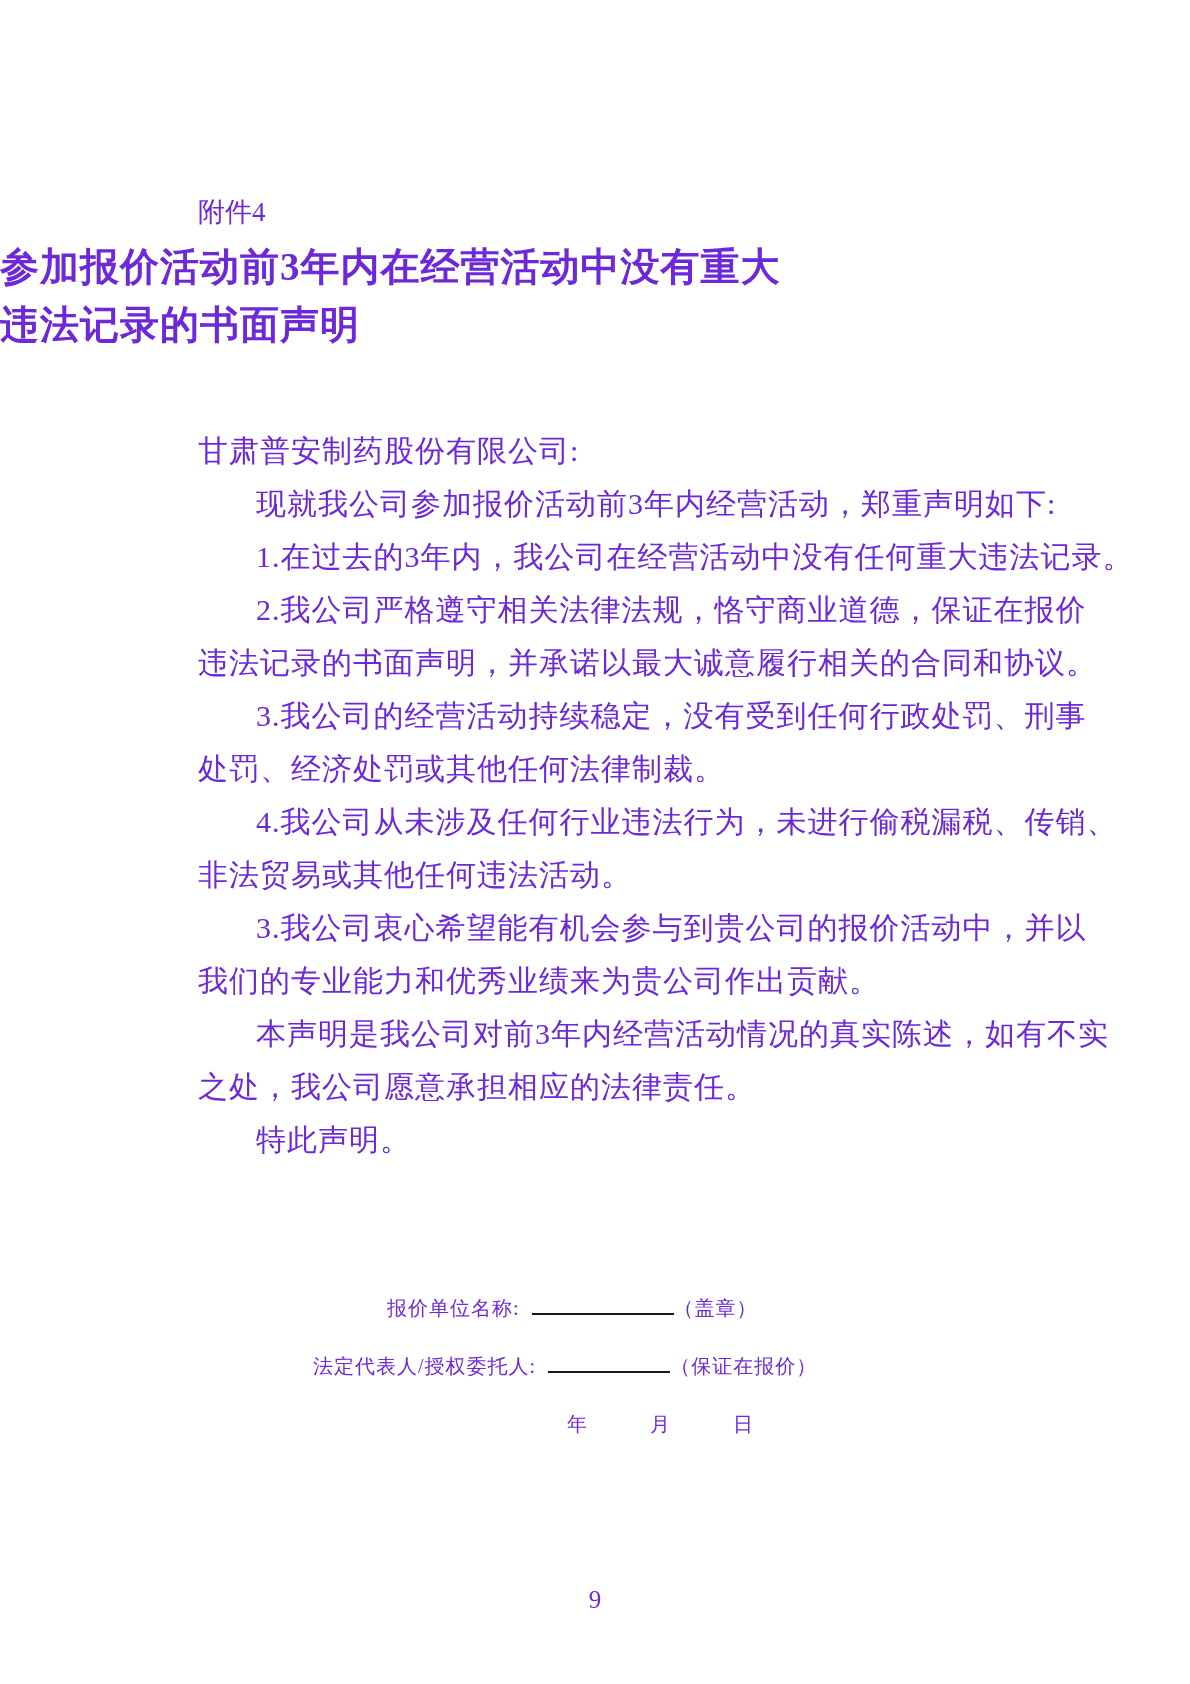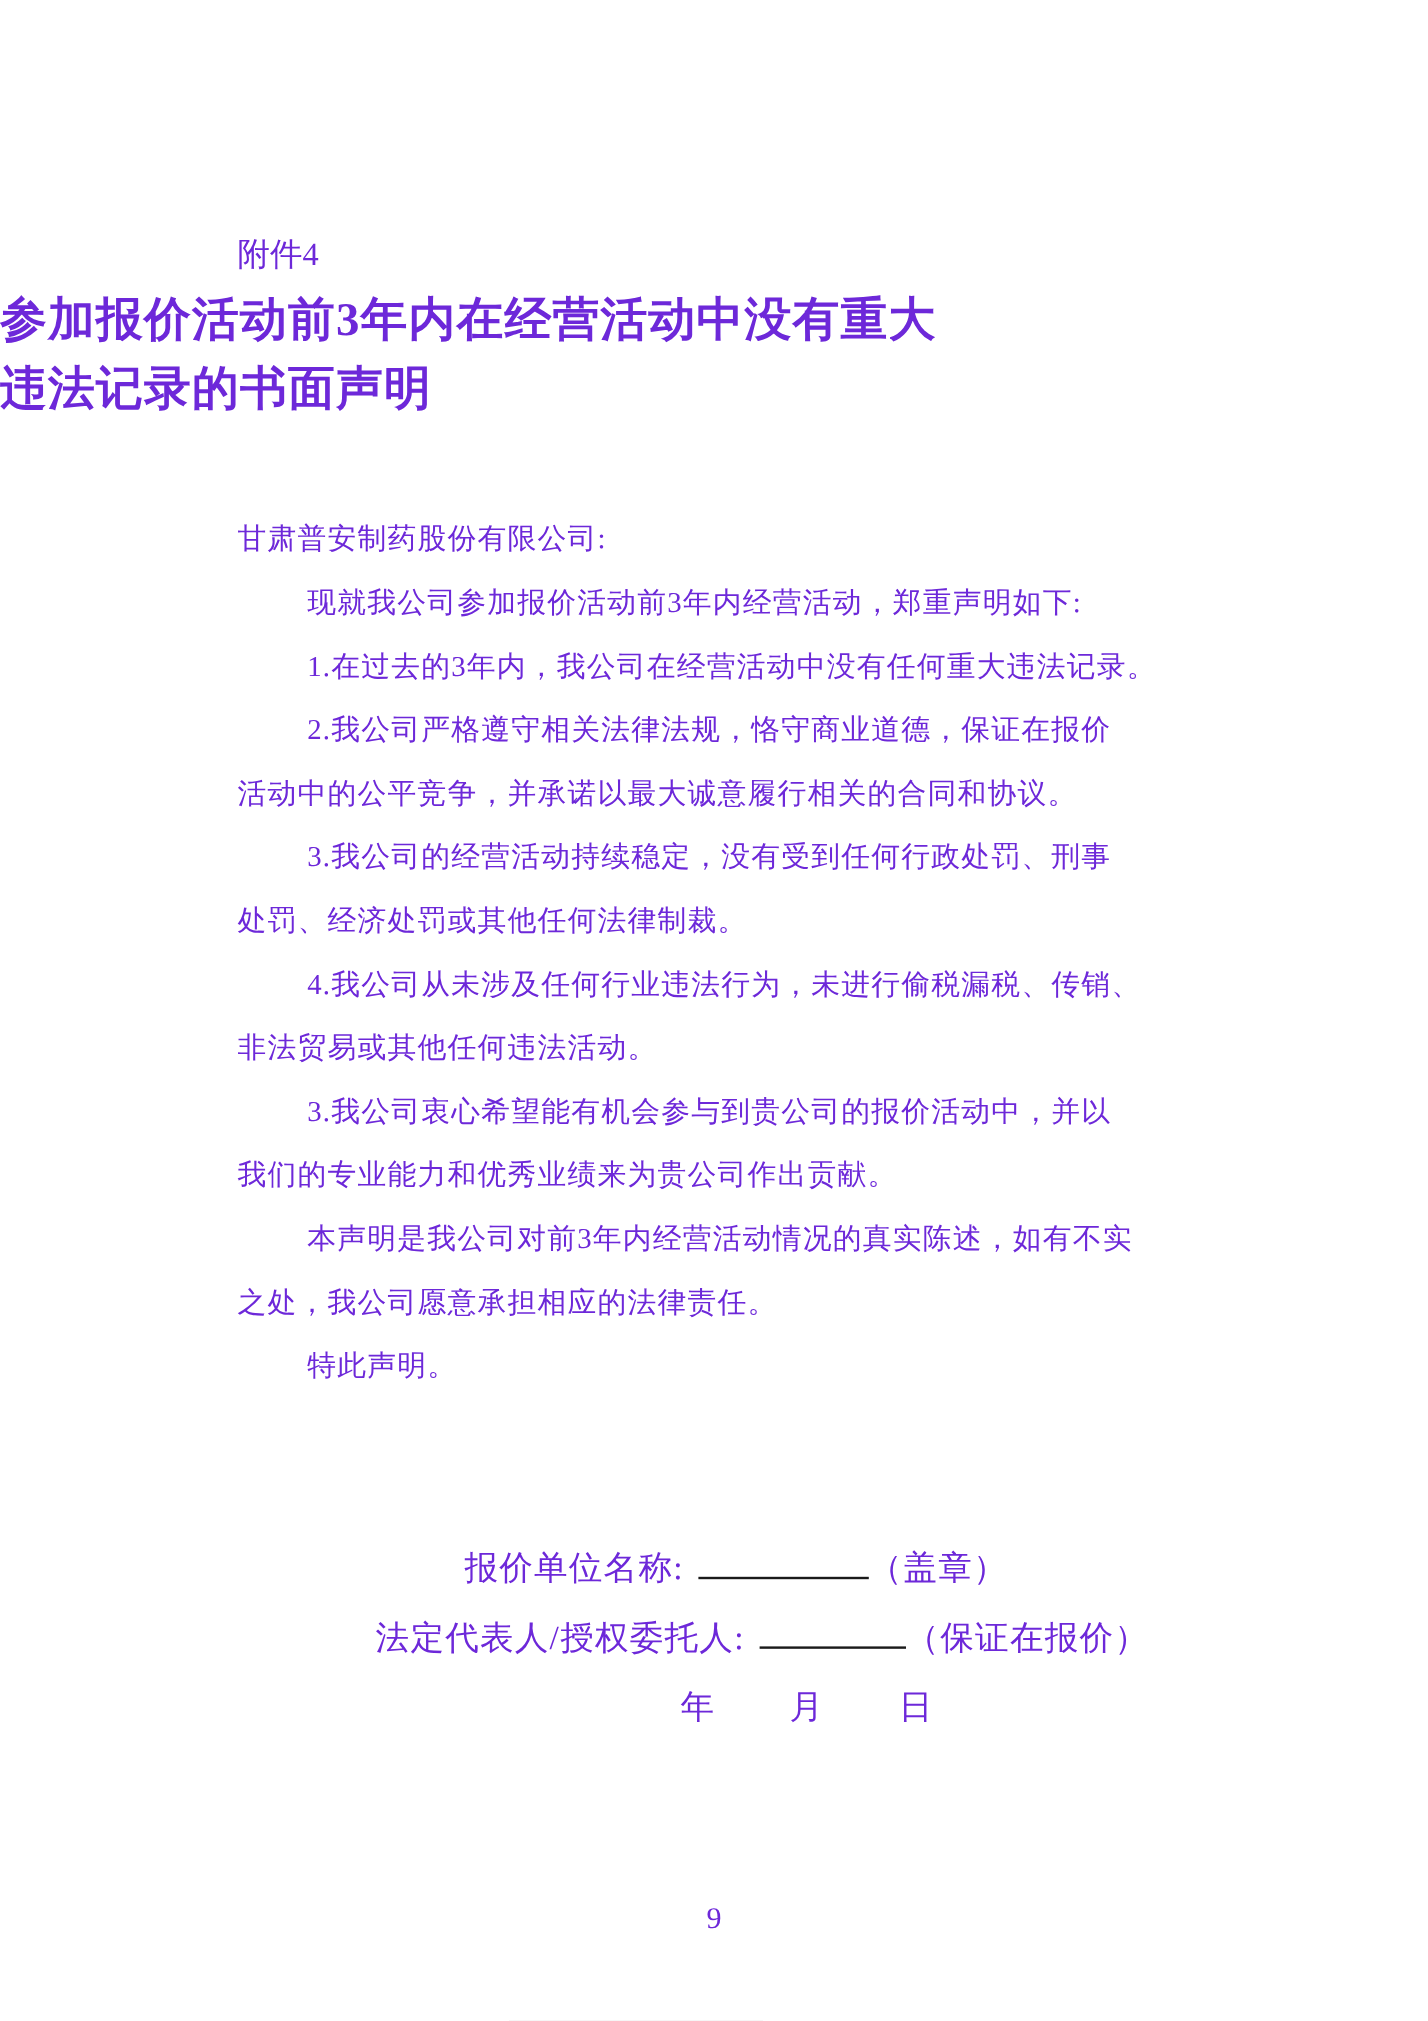--- a/index.html
+++ b/index.html
@@ -28,35 +28,35 @@
     font-size: 39px;
     font-weight: bold;
     line-height: 58px;
     letter-spacing: 1px;
   }
   .body-block {
     position: absolute;
     left: 198px;
     top: 424px;
     width: 860px;
-    font-size: 24px;
+    font-size: 30px;
     letter-spacing: 1px;
   }
   .line {
     height: 53px;
     line-height: 53px;
     white-space: nowrap;
   }
   .line.indent { padding-left: 58px; }
   .sig-block {
     position: absolute;
     left: 0;
     top: 1279px;
     width: 1190px;
-    font-size: 28px;
+    font-size: 20px;
     letter-spacing: 1px;
   }
   .sig-line {
     height: 58px;
     line-height: 58px;
     white-space: nowrap;
   }
   .sig-line.company { margin-left: 387px; }
   .sig-line.representative { margin-left: 313px; }
   .sig-line.date { margin-left: 567px; }
@@ -88,21 +88,21 @@
   <div class="doc-title">
     <div>参加报价活动前3年内在经营活动中没有重大</div>
     <div>违法记录的书面声明</div>
   </div>
 
   <div class="body-block">
     <div class="line">甘肃普安制药股份有限公司:</div>
     <div class="line indent">现就我公司参加报价活动前3年内经营活动，郑重声明如下:</div>
     <div class="line indent">1.在过去的3年内，我公司在经营活动中没有任何重大违法记录。</div>
     <div class="line indent">2.我公司严格遵守相关法律法规，恪守商业道德，保证在报价</div>
-    <div class="line">活动中的公平竞争，并承诺以最大诚意履行相关的合同和协议。</div>
+    <div class="line">违法记录的书面声明，并承诺以最大诚意履行相关的合同和协议。</div>
     <div class="line indent">3.我公司的经营活动持续稳定，没有受到任何行政处罚、刑事</div>
     <div class="line">处罚、经济处罚或其他任何法律制裁。</div>
     <div class="line indent">4.我公司从未涉及任何行业违法行为，未进行偷税漏税、传销、</div>
     <div class="line">非法贸易或其他任何违法活动。</div>
     <div class="line indent">3.我公司衷心希望能有机会参与到贵公司的报价活动中，并以</div>
     <div class="line">我们的专业能力和优秀业绩来为贵公司作出贡献。</div>
     <div class="line indent">本声明是我公司对前3年内经营活动情况的真实陈述，如有不实</div>
     <div class="line">之处，我公司愿意承担相应的法律责任。</div>
     <div class="line indent">特此声明。</div>
   </div>

